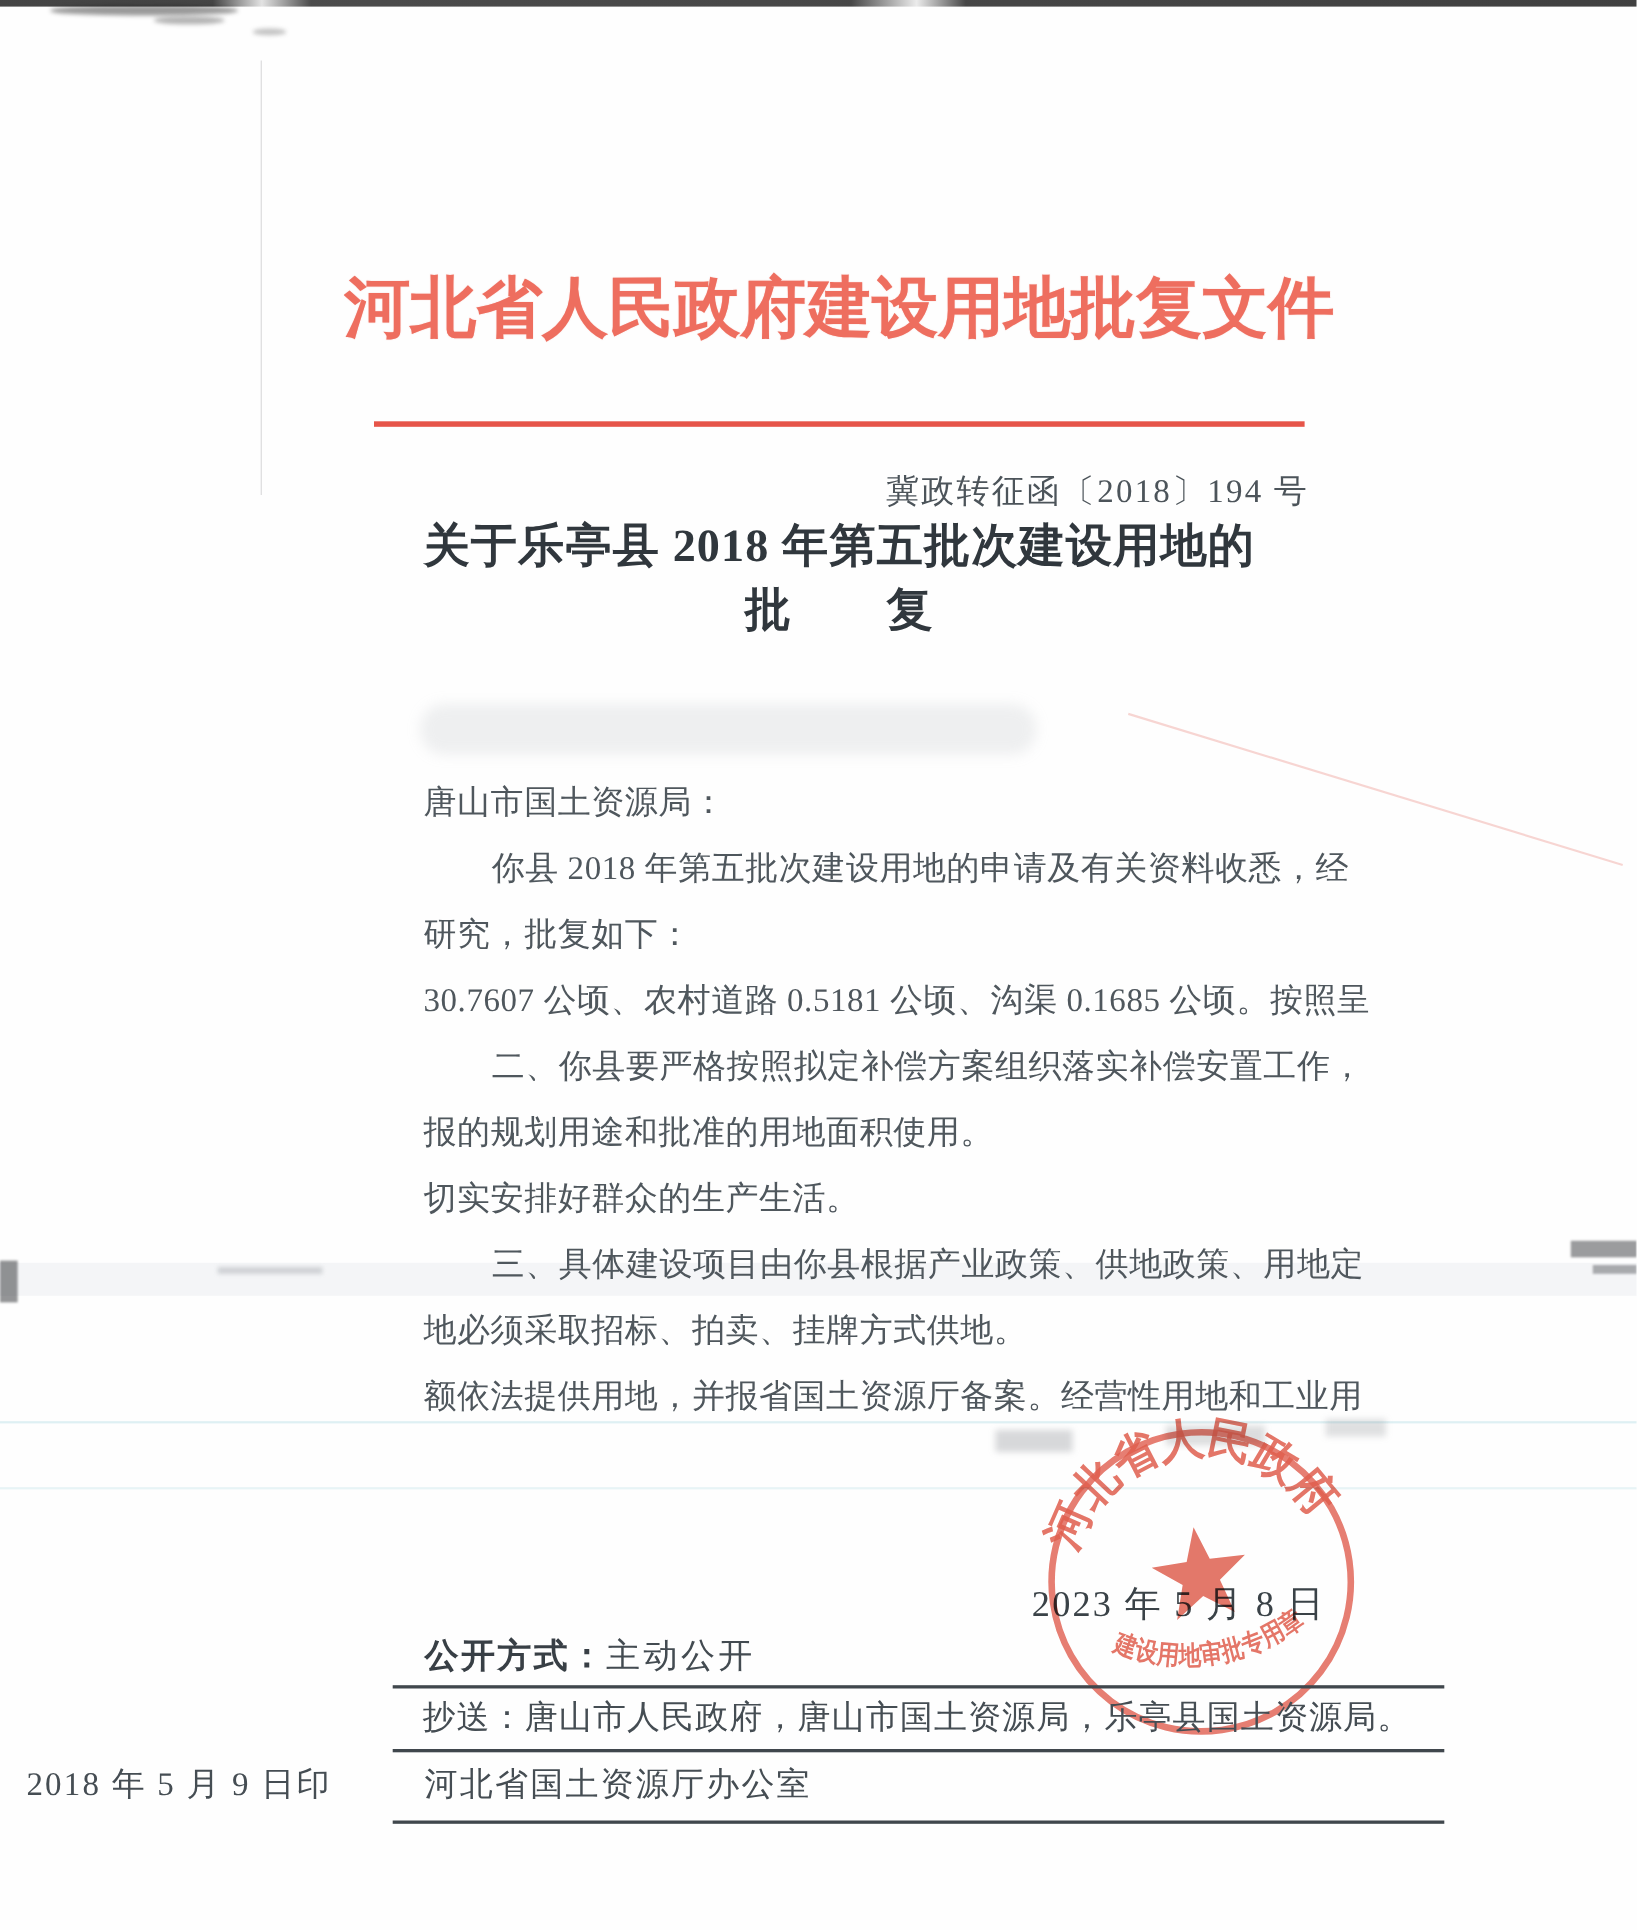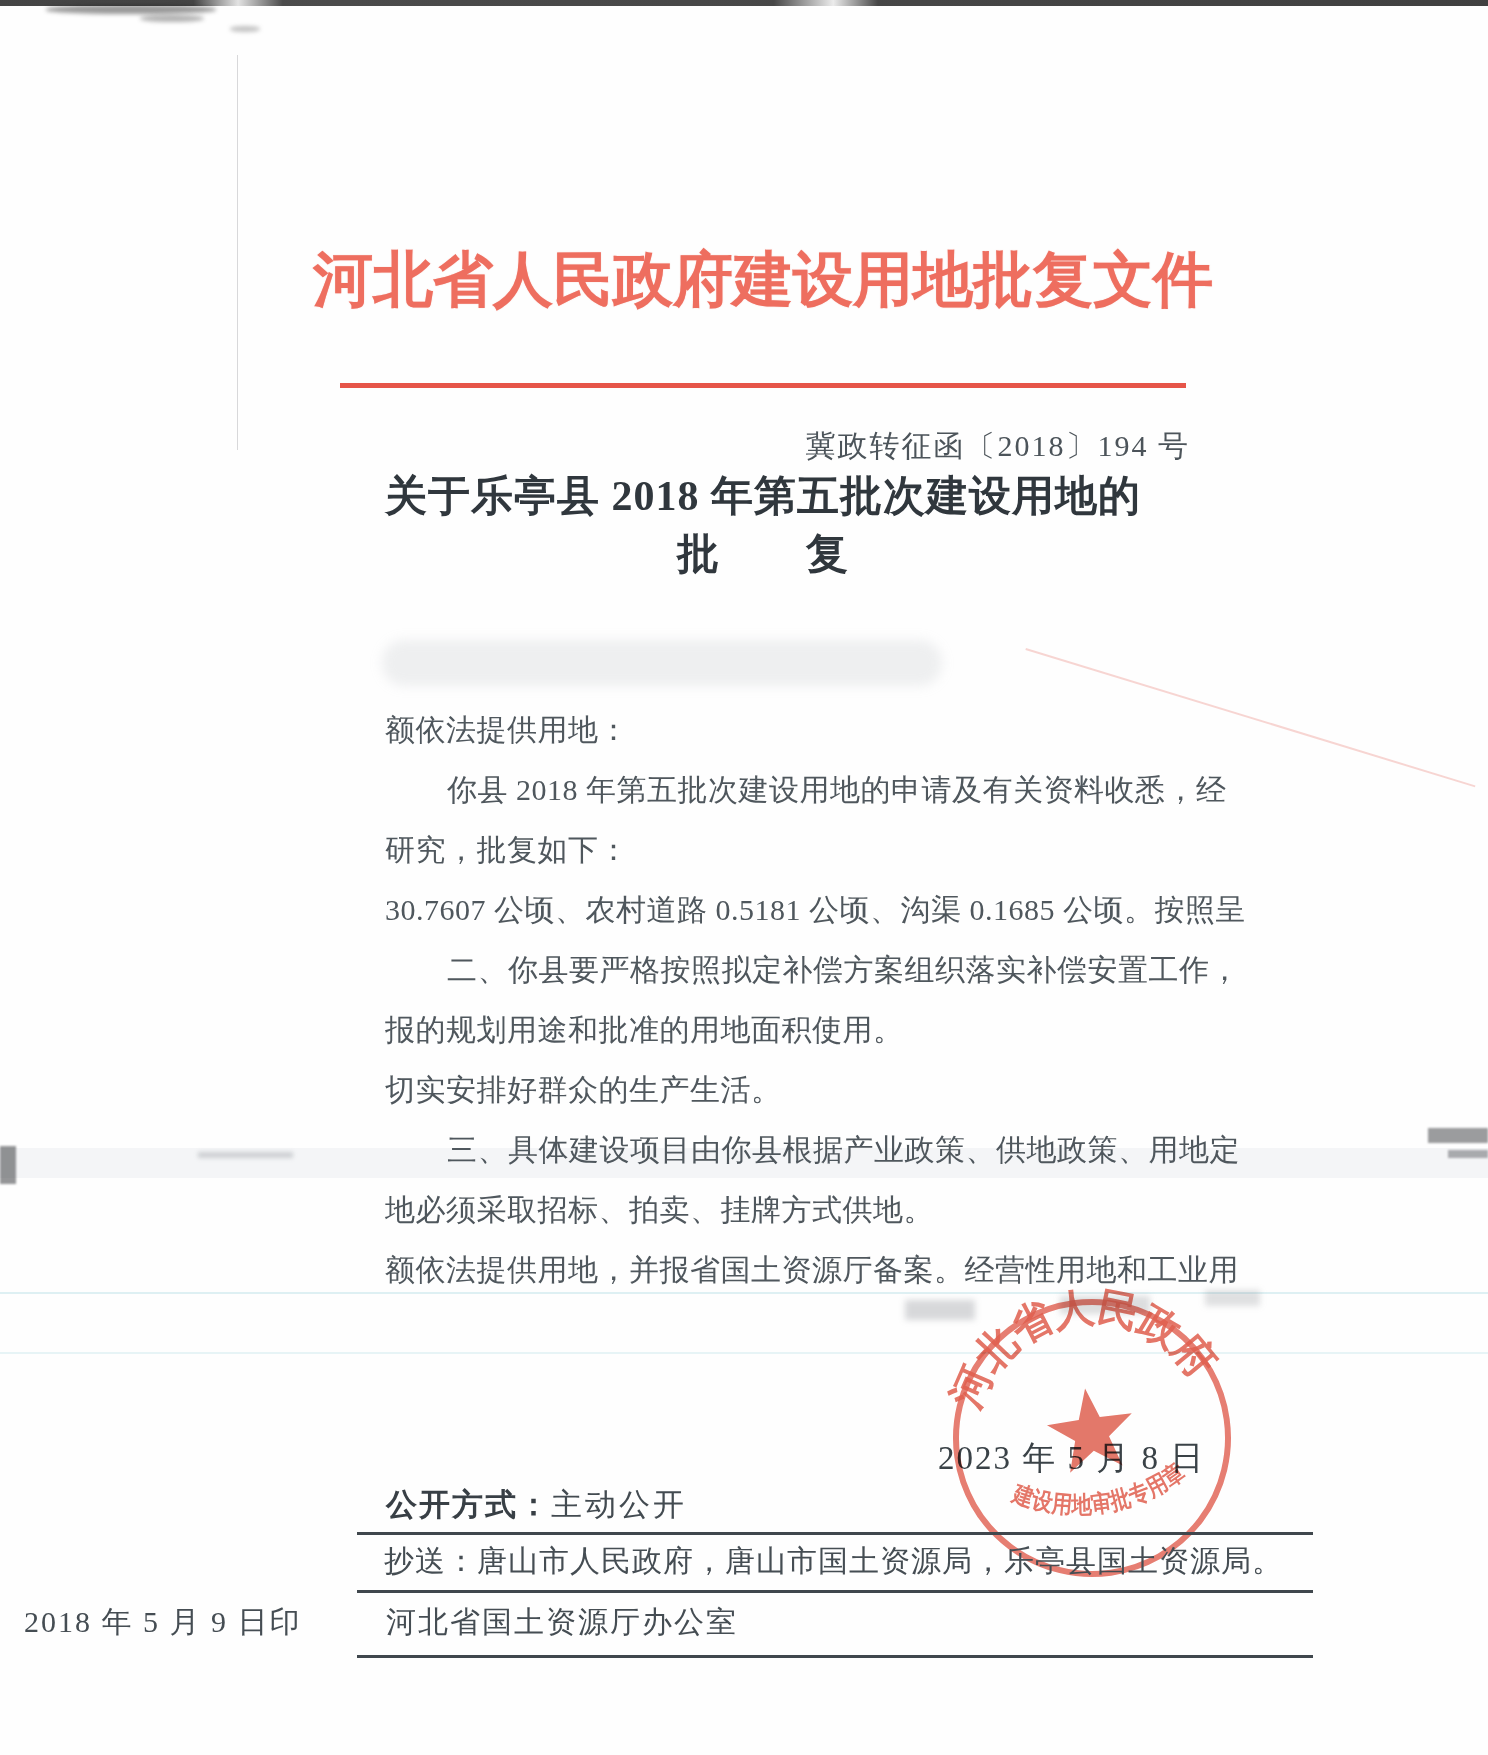--- a/index.html
+++ b/index.html
@@ -96,21 +96,21 @@
 
   <div class="masthead">河北省人民政府建设用地批复文件</div>
   <div class="red-rule"></div>
 
   <div class="docnum">冀政转征函〔2018〕194 号</div>
 
   <div class="title1">关于乐亭县 2018 年第五批次建设用地的</div>
   <div class="title2">批　　复</div>
 
   <div class="bodytext">
-    <div class="bl">额依法提供用地：</div>
+    <div class="bl">唐山市国土资源局：</div>
     <div class="bl ind">你县 2018 年第五批次建设用地的申请及有关资料收悉，经</div>
     <div class="bl">研究，批复如下：</div>
     <div class="bl">30.7607 公顷、农村道路 0.5181 公顷、沟渠 0.1685 公顷。按照呈</div>
     <div class="bl ind">二、你县要严格按照拟定补偿方案组织落实补偿安置工作，</div>
     <div class="bl">报的规划用途和批准的用地面积使用。</div>
     <div class="bl">切实安排好群众的生产生活。</div>
     <div class="bl ind">三、具体建设项目由你县根据产业政策、供地政策、用地定</div>
     <div class="bl">地必须采取招标、拍卖、挂牌方式供地。</div>
     <div class="bl">额依法提供用地，并报省国土资源厅备案。经营性用地和工业用</div>
   </div>

